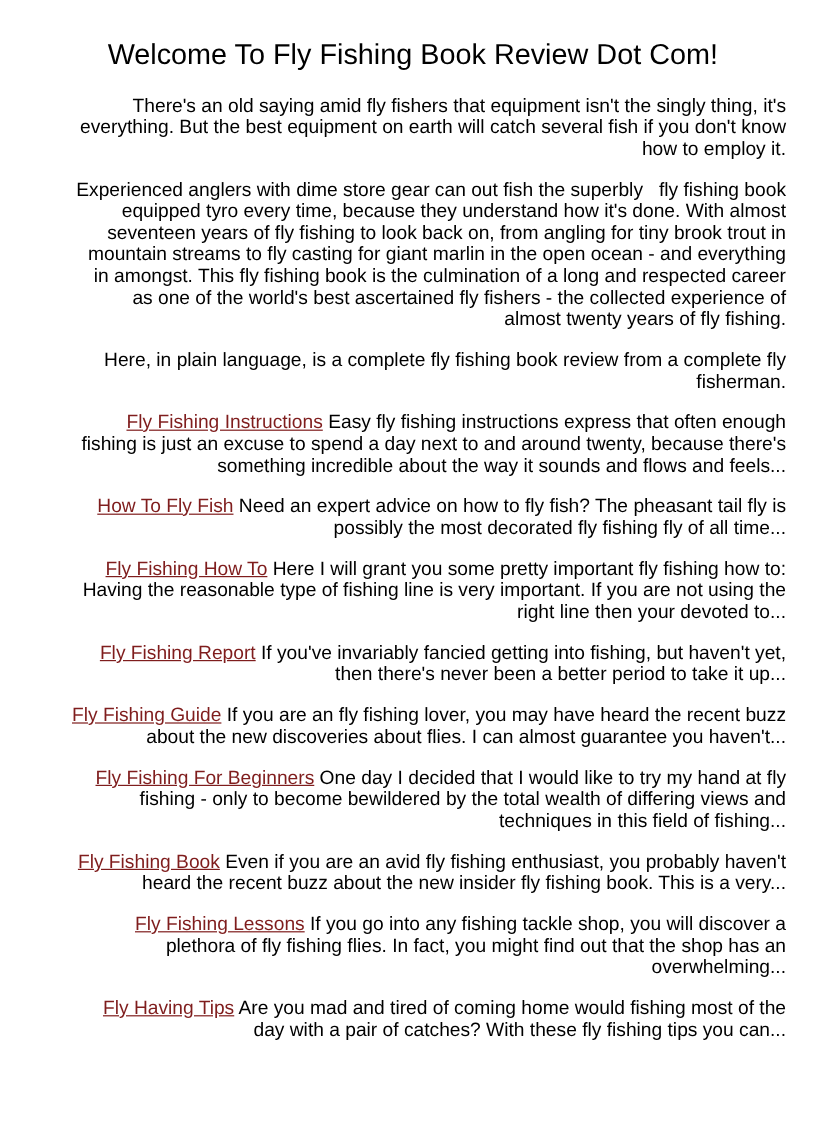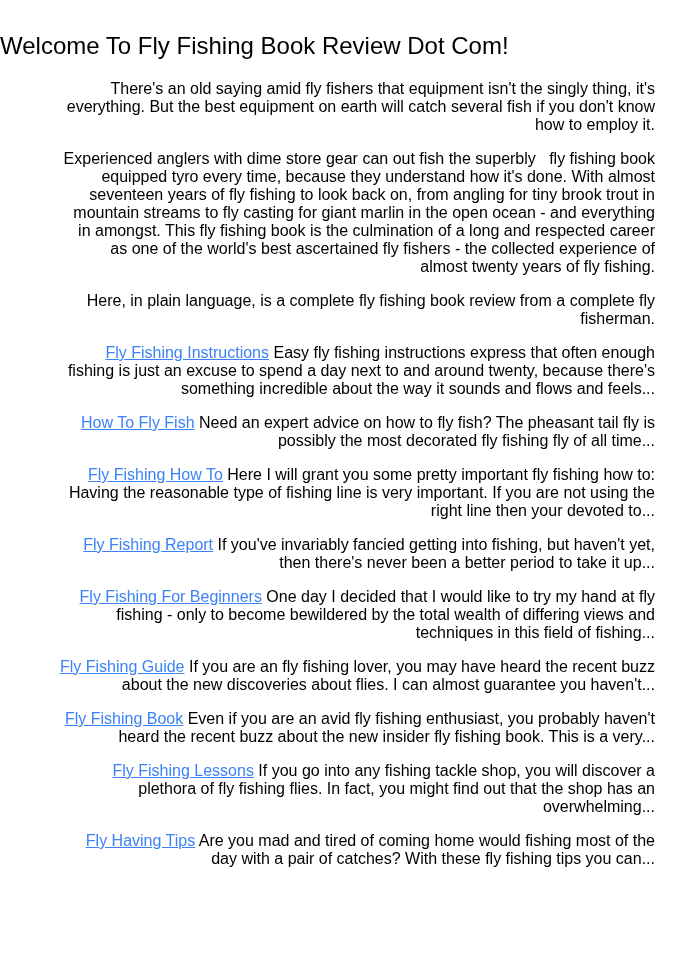--- a/index.html
+++ b/index.html
@@ -12,33 +12,33 @@
     min-height: 956px;
     font-family: "Liberation Sans", "DejaVu Sans", sans-serif;
     font-size: 16px;
     line-height: 18px;
     color: #000000;
   }
   h1.page-title {
     font-size: 24px;
     font-weight: normal;
     line-height: 28px;
-    text-align: left;
+    text-align: center;
     margin: 32px 3px 20px 0;
   }
   .content {
     margin-left: 60px;
     width: 595px;
   }
   .content p {
     margin: 16px 0;
     text-align: right;
   }
   a.review-link {
-    color: #3b82f6;
+    color: #7f1d1d;
     text-decoration: underline;
     cursor: pointer;
   }
 </style>
 </head>
 <body>
 
 <h1 class="page-title">Welcome To Fly Fishing Book Review Dot Com!</h1>
 
 <div class="content">
@@ -61,27 +61,27 @@
     <a href="#" class="review-link">Fly Fishing How To</a>
     <span>Here I will grant you some pretty important fly fishing how to: Having the reasonable type of fishing line is very important. If you are not using the right line then your devoted to...</span>
   </p>
 
   <p>
     <a href="#" class="review-link">Fly Fishing Report</a>
     <span>If you've invariably fancied getting into fishing, but haven't yet, then there's never been a better period to take it up...</span>
   </p>
 
   <p>
-    <a href="#" class="review-link">Fly Fishing For Beginners</a>
-    <span>One day I decided that I would like to try my hand at fly fishing - only to become bewildered by the total wealth of differing views and techniques in this field of fishing...</span>
+    <a href="#" class="review-link">Fly Fishing Guide</a>
+    <span>If you are an fly fishing lover, you may have heard the recent buzz about the new discoveries about flies. I can almost guarantee you haven't...</span>
   </p>
 
   <p>
-    <a href="#" class="review-link">Fly Fishing Guide</a>
-    <span>If you are an fly fishing lover, you may have heard the recent buzz about the new discoveries about flies. I can almost guarantee you haven't...</span>
+    <a href="#" class="review-link">Fly Fishing For Beginners</a>
+    <span>One day I decided that I would like to try my hand at fly fishing - only to become bewildered by the total wealth of differing views and techniques in this field of fishing...</span>
   </p>
 
   <p>
     <a href="#" class="review-link">Fly Fishing Book</a>
     <span>Even if you are an avid fly fishing enthusiast, you probably haven't heard the recent buzz about the new insider fly fishing book. This is a very...</span>
   </p>
 
   <p>
     <a href="#" class="review-link">Fly Fishing Lessons</a>
     <span>If you go into any fishing tackle shop, you will discover a plethora of fly fishing flies. In fact, you might find out that the shop has an overwhelming...</span>

